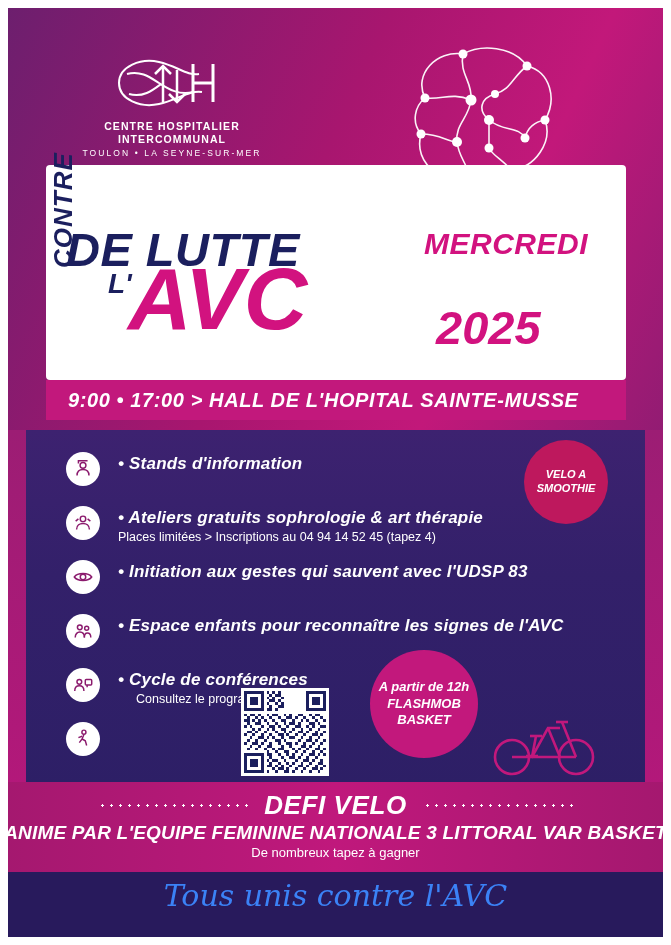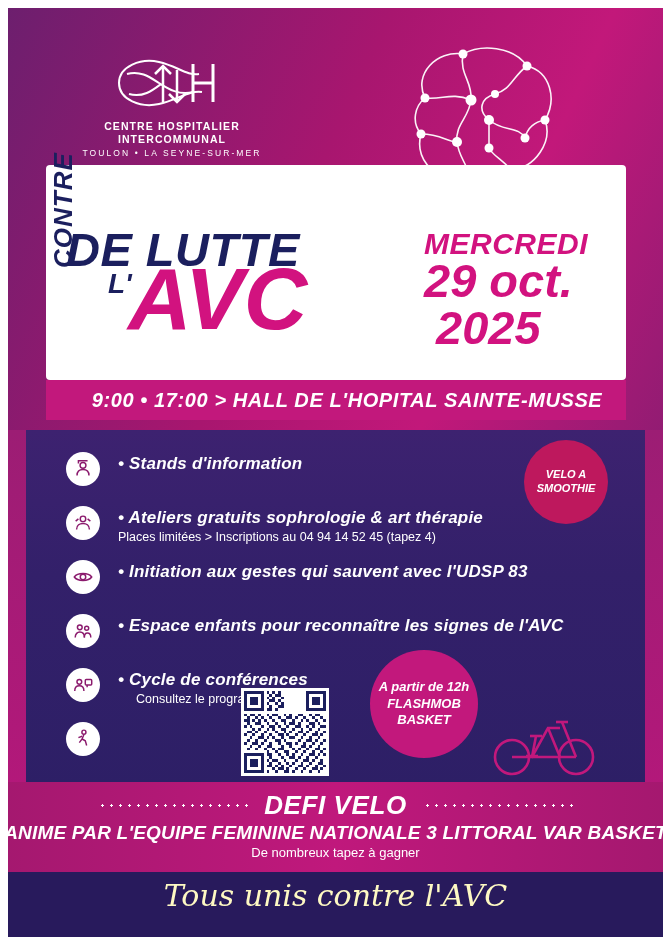--- a/index.html
+++ b/index.html
@@ -202,21 +202,20 @@
   
   .band {
     position: absolute;
     left: 46px;
     top: 380px;
     width: 580px;
     height: 40px;
     background: #c2187c;
     display: flex;
     align-items: center;
-    justify-content: center;
   }
   .band-text {
     color: #ffffff;
     font-size: 20px;
     font-weight: bold;
     font-style: italic;
     letter-spacing: 0.6px;
     padding-left: 22px;
     white-space: nowrap;
   }
@@ -371,21 +370,21 @@
     position: absolute;
     left: 0; top: 845px; width: 671px;
     text-align: center;
     color: #ffffff;
     font-size: 13px;
   }
   .slogan {
     position: absolute;
     left: 0; top: 878px; width: 671px;
     text-align: center;
-    color: #fef9c3;
+    color: #3b82f6;
     font-size: 30px;
     font-family: "DejaVu Serif", serif;
     font-style: italic;
   }
 </style>
 </head>
 <body>
 
 <div id="poster">
 
@@ -450,21 +449,20 @@
     </svg>
   </div>
 
   <div class="title-card"></div>
   <div class="contre">CONTRE</div>
   <div class="t2">DE LUTTE</div>
   <div class="t3">L'</div>
   <div class="t4">AVC</div>
 
   <div class="date-1">MERCREDI</div>
-  <div class="date-2">29 oct.</div>
   <div class="date-3">2025</div>
 
   <div class="band">
     <div class="band-text">9:00 • 17:00 &gt; HALL DE L'HOPITAL SAINTE-MUSSE</div>
   </div>
 
   <div class="prog">
 
     <div class="prog-row">
       <div class="prog-icon">

